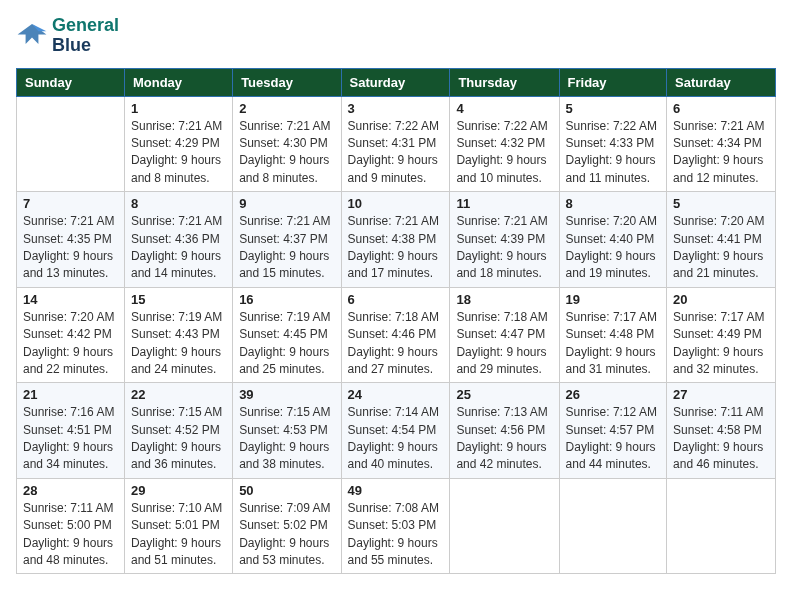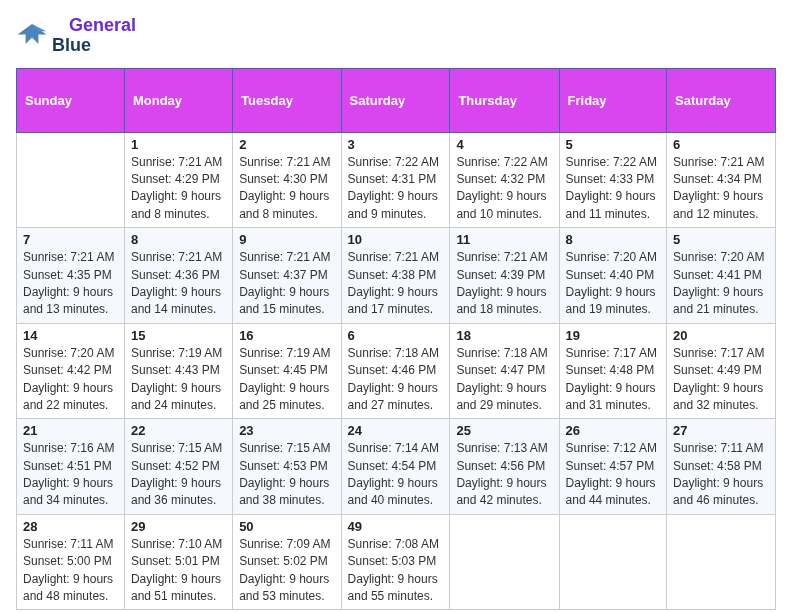--- a/index.html
+++ b/index.html
@@ -21,22 +21,21 @@
       align-items: center;
       gap: 4px;
     }
     .logo-text {
       font-size: 18px;
       font-weight: bold;
       color: #1a3a5c;
       line-height: 1.1;
     }
     .logo-text span {
-      color: #6d28d9;
-      margin-left: 17px;
+      color: #0f766e;
     }
     .logo-bird {
       width: 32px;
       height: 32px;
     }
     .title-area {
       text-align: right;
     }
     .main-title {
       font-size: 36px;
@@ -46,24 +45,24 @@
     .subtitle {
       font-size: 16px;
       color: #444;
     }
     .calendar-table {
       width: 100%;
       border-collapse: collapse;
       font-size: 11px;
     }
     .calendar-table th {
-      background-color: #d946ef;
+      background-color: #14532d;
       color: #fff;
       text-align: left;
-      padding: 24px 8px;
+      padding: 6px 8px;
       font-size: 13px;
       font-weight: bold;
       border: 1px solid #2c6fad;
     }
     .calendar-table td {
       border: 1px solid #ccc;
       vertical-align: top;
       padding: 4px 6px;
       height: 80px;
       width: 113px;
@@ -211,21 +210,21 @@
       <tr>
         <td>
           <span class="day-number">21</span>
           <div class="day-info">Sunrise: 7:16 AM<br>Sunset: 4:51 PM<br>Daylight: 9 hours<br>and 34 minutes.</div>
         </td>
         <td>
           <span class="day-number">22</span>
           <div class="day-info">Sunrise: 7:15 AM<br>Sunset: 4:52 PM<br>Daylight: 9 hours<br>and 36 minutes.</div>
         </td>
         <td>
-          <span class="day-number">23</span>
+          <span class="day-number">39</span>
           <div class="day-info">Sunrise: 7:15 AM<br>Sunset: 4:53 PM<br>Daylight: 9 hours<br>and 38 minutes.</div>
         </td>
         <td>
           <span class="day-number">24</span>
           <div class="day-info">Sunrise: 7:14 AM<br>Sunset: 4:54 PM<br>Daylight: 9 hours<br>and 40 minutes.</div>
         </td>
         <td>
           <span class="day-number">25</span>
           <div class="day-info">Sunrise: 7:13 AM<br>Sunset: 4:56 PM<br>Daylight: 9 hours<br>and 42 minutes.</div>
         </td>

